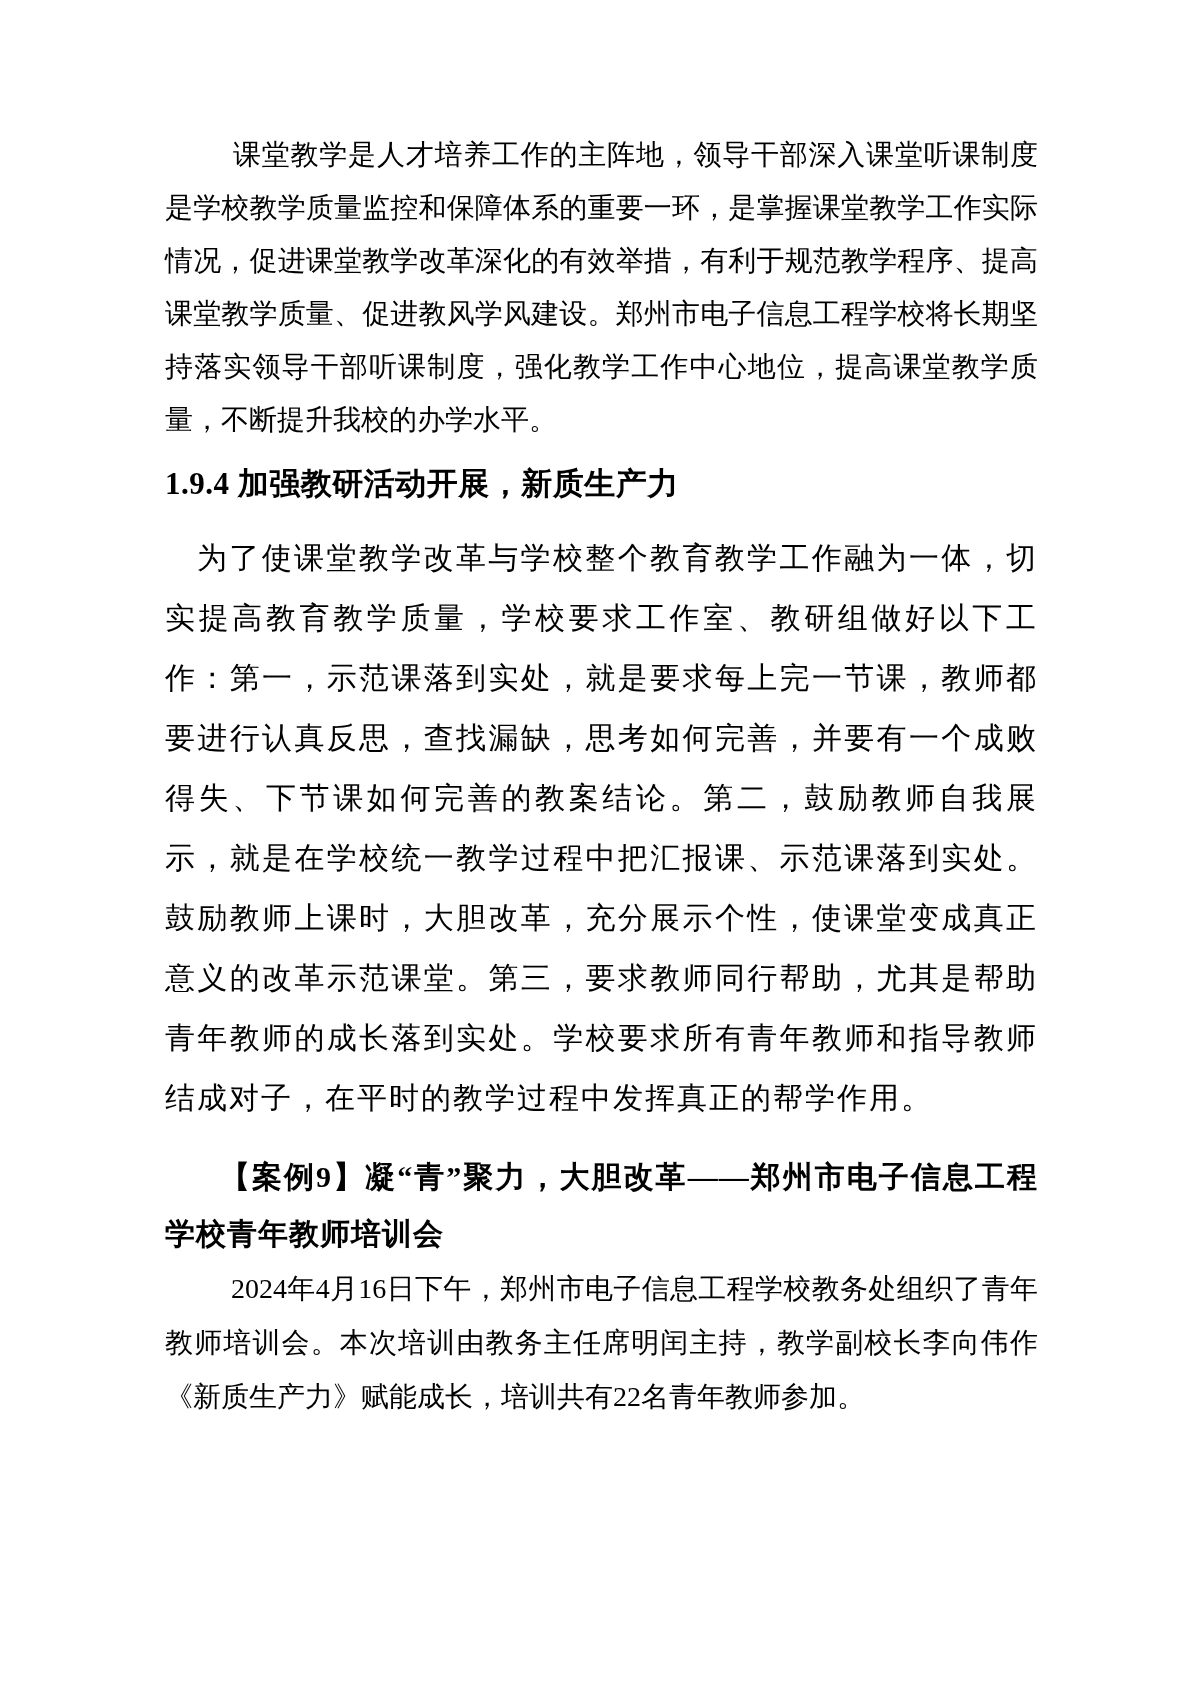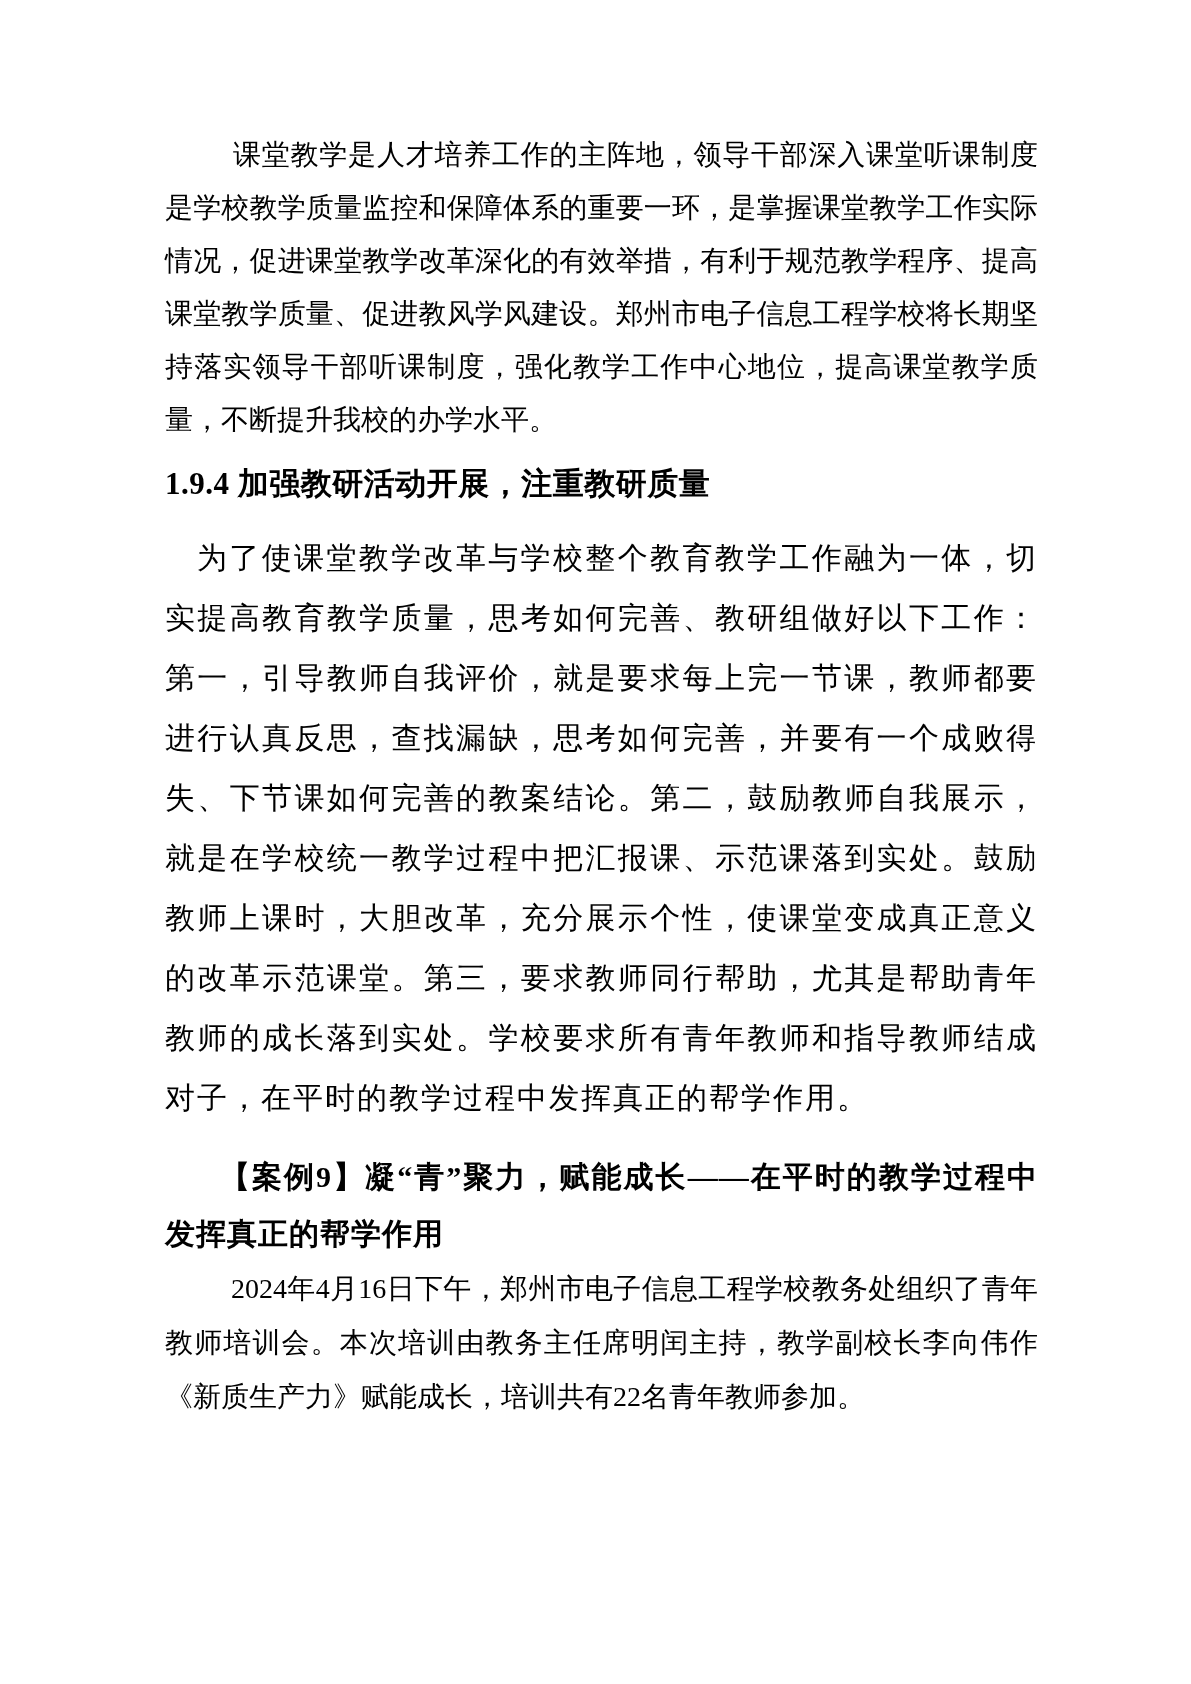--- a/index.html
+++ b/index.html
@@ -75,23 +75,23 @@
     font-style: italic;
   }
 </style>
 </head>
 <body>
 
 <div class="page">
   <div class="content">
     <p class="para para-1">课堂教学是人才培养工作的主阵地，领导干部深入课堂听课制度是学校教学质量监控和保障体系的重要一环，是掌握课堂教学工作实际情况，促进课堂教学改革深化的有效举措，有利于规范教学程序、提高课堂教学质量、促进教风学风建设。郑州市电子信息工程学校将长期坚持落实领导干部听课制度，强化教学工作中心地位，提高课堂教学质量，不断提升我校的办学水平。</p>
 
-    <h2 class="section-heading">1.9.4 加强教研活动开展，注重教研质量</h2>
+    <h2 class="section-heading">1.9.4 加强教研活动开展，新质生产力</h2>
 
-    <p class="para para-2">为了使课堂教学改革与学校整个教育教学工作融为一体，切实提高教育教学质量，思考如何完善、教研组做好以下工作：第一，引导教师自我评价，就是要求每上完一节课，教师都要进行认真反思，查找漏缺，思考如何完善，并要有一个成败得失、下节课如何完善的教案结论。第二，鼓励教师自我展示，就是在学校统一教学过程中把汇报课、示范课落到实处。鼓励教师上课时，大胆改革，充分展示个性，使课堂变成真正意义的改革示范课堂。第三，要求教师同行帮助，尤其是帮助青年教师的成长落到实处。学校要求所有青年教师和指导教师结成对子，在平时的教学过程中发挥真正的帮学作用。</p>
+    <p class="para para-2">为了使课堂教学改革与学校整个教育教学工作融为一体，切实提高教育教学质量，学校要求工作室、教研组做好以下工作：第一，示范课落到实处，就是要求每上完一节课，教师都要进行认真反思，查找漏缺，思考如何完善，并要有一个成败得失、下节课如何完善的教案结论。第二，鼓励教师自我展示，就是在学校统一教学过程中把汇报课、示范课落到实处。鼓励教师上课时，大胆改革，充分展示个性，使课堂变成真正意义的改革示范课堂。第三，要求教师同行帮助，尤其是帮助青年教师的成长落到实处。学校要求所有青年教师和指导教师结成对子，在平时的教学过程中发挥真正的帮学作用。</p>
 
-    <h3 class="case-heading">【案例9】凝“青”聚力，赋能成长——在平时的教学过程中发挥真正的帮学作用</h3>
+    <h3 class="case-heading">【案例9】凝“青”聚力，大胆改革——郑州市电子信息工程学校青年教师培训会</h3>
 
     <p class="para para-3">2024年4月16日下午，郑州市电子信息工程学校教务处组织了青年教师培训会。本次培训由教务主任席明闰主持，教学副校长李向伟作《新质生产力》赋能成长，培训共有22名青年教师参加。</p>
   </div>
 
   <div class="footer">65</div>
 </div>
 
 </body></html>

